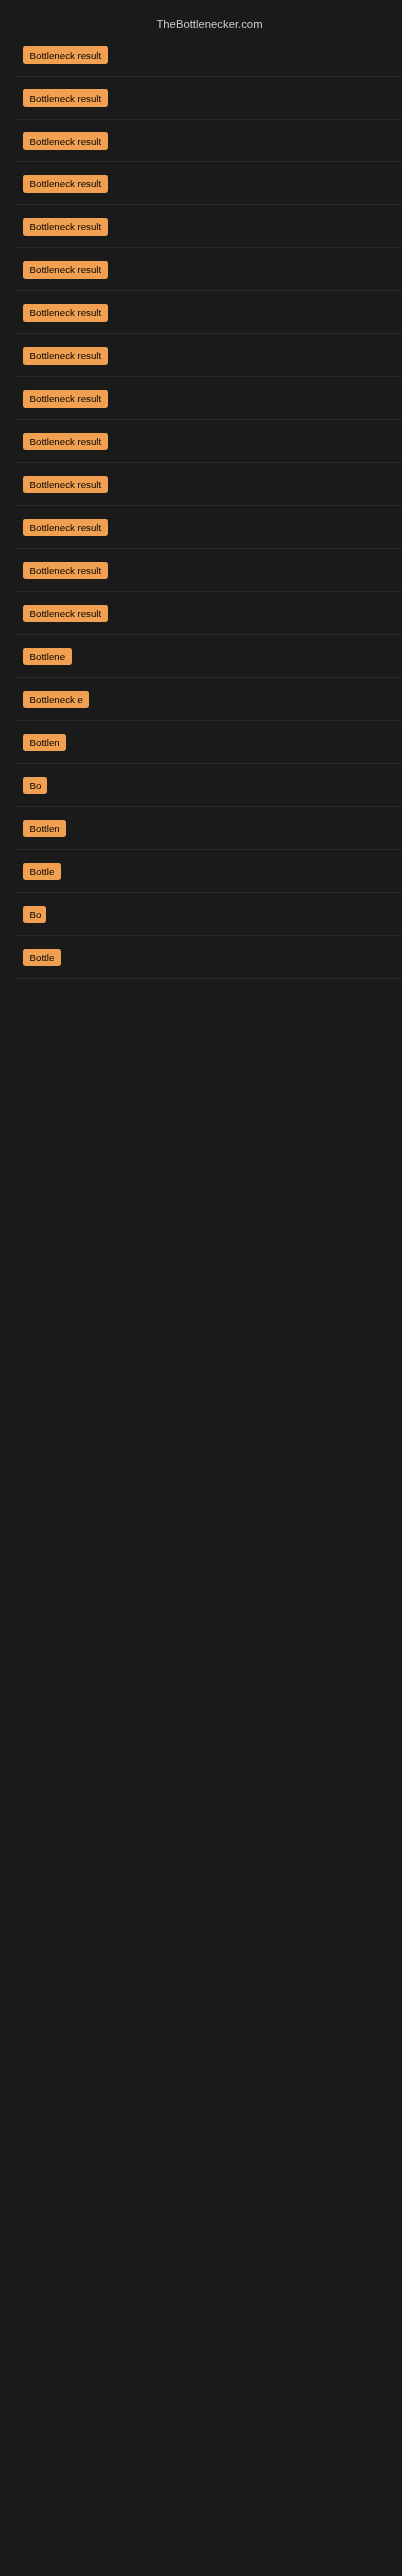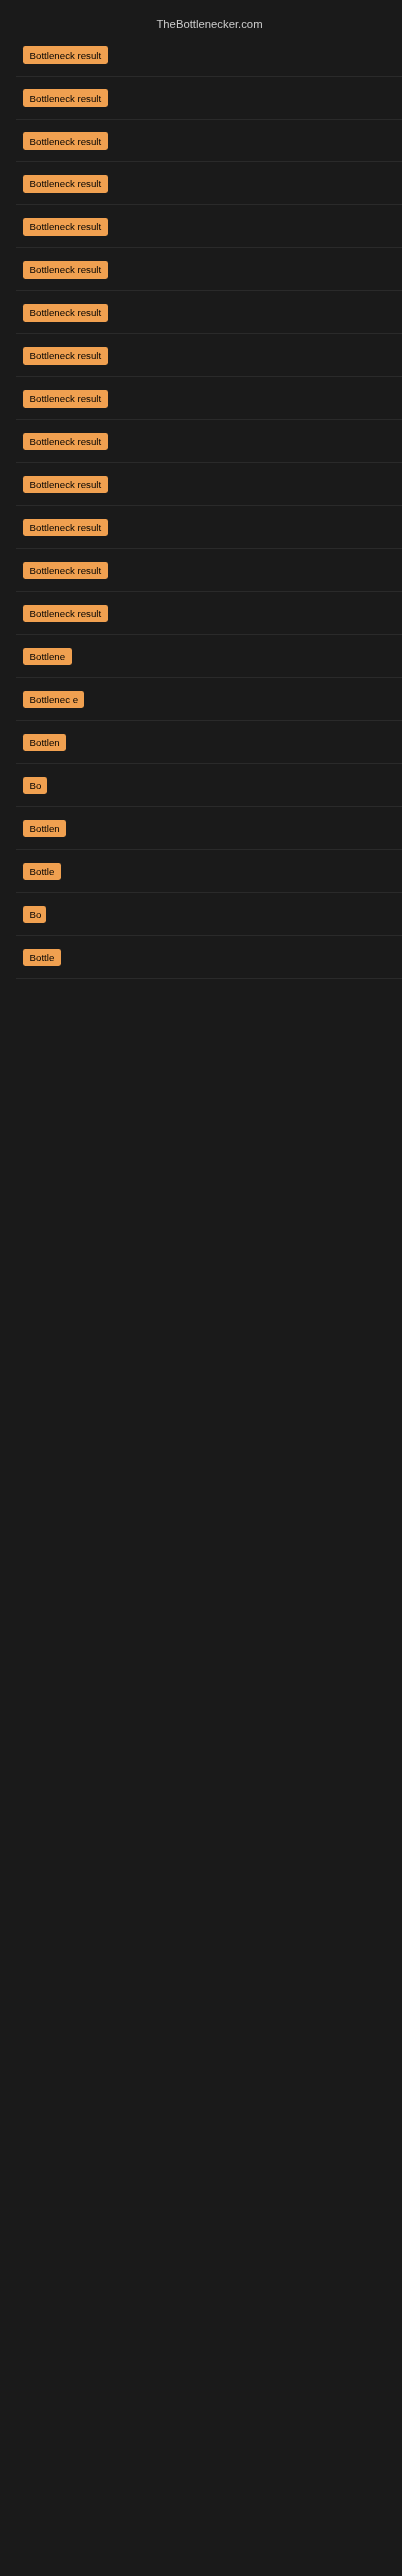--- a/index.html
+++ b/index.html
@@ -57,21 +57,21 @@
     <div class="result-row"><span class="bottleneck-badge" style="max-width: 105px;">Bottleneck result</span></div>
     <div class="result-row"><span class="bottleneck-badge" style="max-width: 105px;">Bottleneck result</span></div>
     <div class="result-row"><span class="bottleneck-badge" style="max-width: 105px;">Bottleneck result</span></div>
     <div class="result-row"><span class="bottleneck-badge" style="max-width: 105px;">Bottleneck result</span></div>
     <div class="result-row"><span class="bottleneck-badge" style="max-width: 105px;">Bottleneck result</span></div>
     <div class="result-row"><span class="bottleneck-badge" style="max-width: 105px;">Bottleneck result</span></div>
     <div class="result-row"><span class="bottleneck-badge" style="max-width: 105px;">Bottleneck result</span></div>
     <div class="result-row"><span class="bottleneck-badge" style="max-width: 105px;">Bottleneck result</span></div>
     <div class="result-row"><span class="bottleneck-badge" style="max-width: 105px;">Bottleneck result</span></div>
     <div class="result-row"><span class="bottleneck-badge" style="max-width: 64px;">Bottlene</span></div>
-    <div class="result-row"><span class="bottleneck-badge" style="max-width: 72px;">Bottlenec e</span></div>
+    <div class="result-row"><span class="bottleneck-badge" style="max-width: 72px;">Bottleneck e</span></div>
     <div class="result-row"><span class="bottleneck-badge" style="max-width: 52px;">Bottlen</span></div>
     <div class="result-row"><span class="bottleneck-badge" style="max-width: 24px;">Bo</span></div>
     <div class="result-row"><span class="bottleneck-badge" style="max-width: 52px;">Bottlen</span></div>
     <div class="result-row"><span class="bottleneck-badge" style="max-width: 44px;">Bottle</span></div>
     <div class="result-row"><span class="bottleneck-badge" style="max-width: 22.5px;">Bo</span></div>
     <div class="result-row"><span class="bottleneck-badge" style="max-width: 44px;">Bottle</span></div>
   </div>
 
 
 </body></html>

